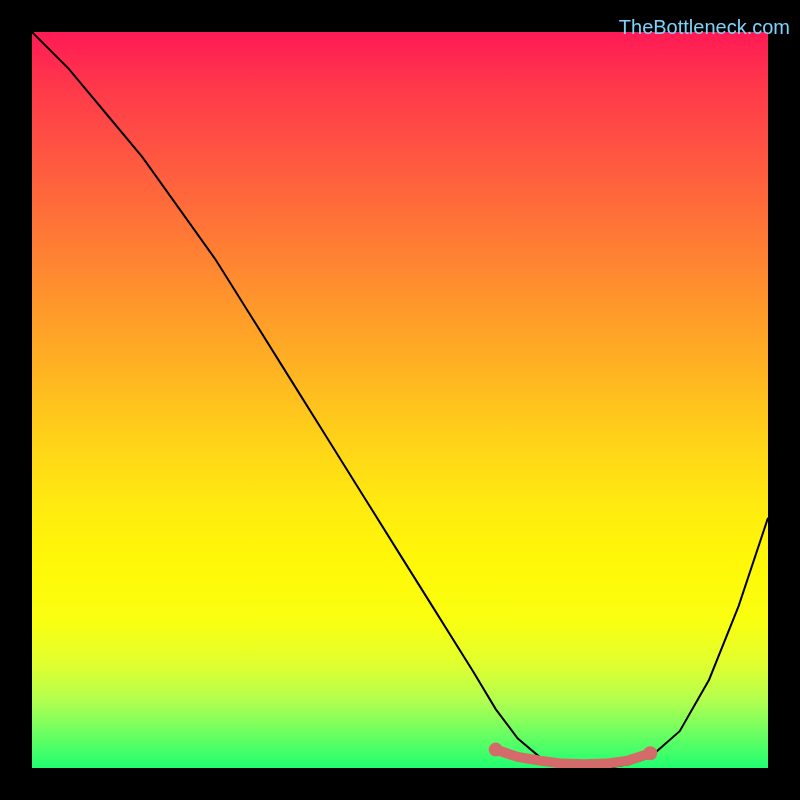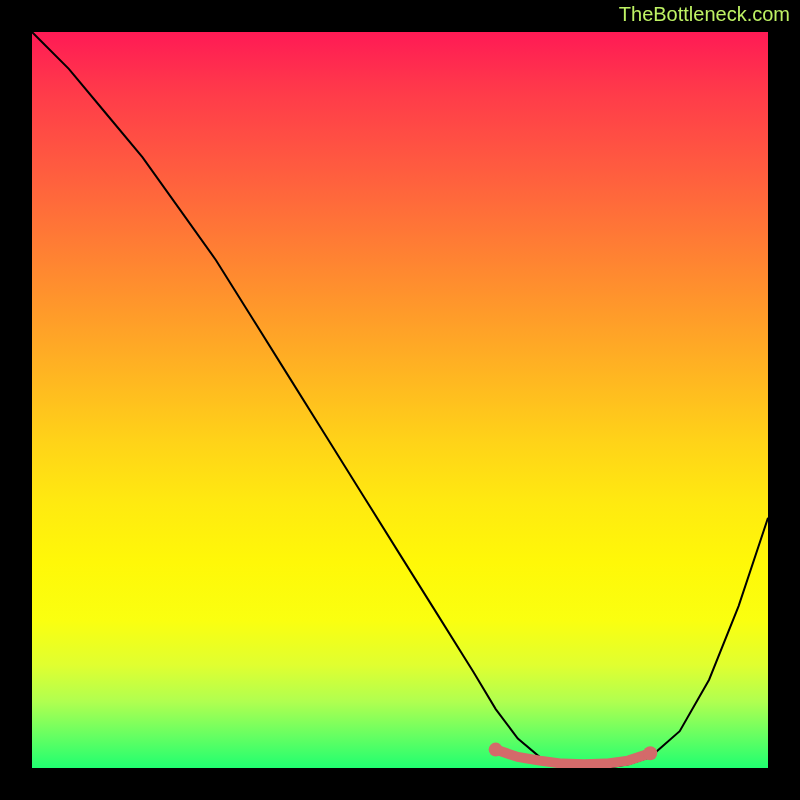--- a/index.html
+++ b/index.html
@@ -6,23 +6,23 @@
   body {
     width: 800px;
     height: 800px;
     background: #000;
     position: relative;
     font-family: Arial, sans-serif;
     overflow: hidden;
   }
   .watermark {
     position: absolute;
-    top: 3px;
+    top: 16px;
     right: 10px;
-    color: #bef264;
+    color: #7dd3fc;
     font-size: 20px;
     font-weight: normal;
     z-index: 10;
   }
   .plot-area {
     position: absolute;
     left: 32px;
     top: 32px;
     width: 736px;
     height: 736px;

